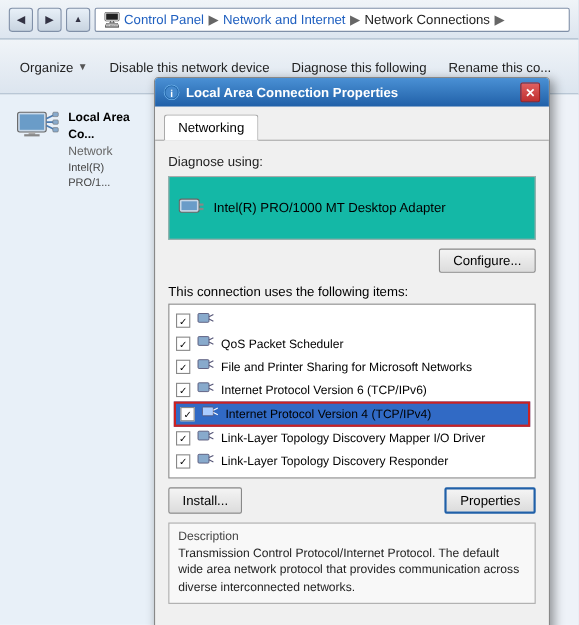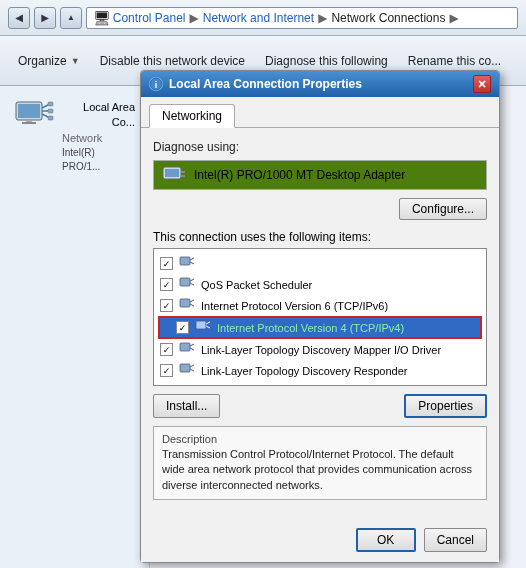--- a/index.html
+++ b/index.html
@@ -93,21 +93,21 @@
       padding: 6px;
       cursor: pointer;
     }
     .conn-icon {
       width: 40px;
       height: 32px;
       flex-shrink: 0;
     }
     .conn-icon svg { width: 40px; height: 32px; }
     .conn-info { font-size: 11px; line-height: 1.4; }
-    .conn-name { font-weight: normal; color: #000; text-align: right; }
+    .conn-name { font-weight: bold; color: #000; }
     .conn-type { color: #666; }
     .conn-adapter { color: #444; font-size: 10px; }
 
     
     .dialog-overlay {
       position: absolute;
       top: 70px;
       left: 140px;
       width: 360px;
       background: #f0f0f0;
@@ -173,23 +173,23 @@
     
     .dialog-content {
       padding: 12px;
     }
     .section-label {
       font-size: 12px;
       color: #222;
       margin-bottom: 6px;
     }
     .adapter-box {
-      background: #4d7c0f;
+      background: #14b8a6;
       border: 1px solid #aaa;
-      padding: 4px 8px;
+      padding: 18px 8px;
       display: flex;
       align-items: center;
       gap: 8px;
       margin-bottom: 8px;
     }
     .adapter-icon {
       width: 24px; height: 20px;
     }
     .adapter-name {
       font-size: 12px;
@@ -396,23 +396,32 @@
     </svg></div>
           <span class="item-text">QoS Packet Scheduler</span>
         </div>
         <div class="list-item">
           <div class="checkbox checked"></div>
           <div><svg width="16" height="14" viewBox="0 0 16 14">
       <rect x="1" y="2" width="10" height="8" rx="1" fill="#88aacc" stroke="#557" stroke-width="0.8"></rect>
       <line x1="11" y1="5" x2="15" y2="3" stroke="#557" stroke-width="1"></line>
       <line x1="11" y1="7" x2="15" y2="9" stroke="#557" stroke-width="1"></line>
     </svg></div>
+          <span class="item-text">File and Printer Sharing for Microsoft Networks</span>
+        </div>
+        <div class="list-item">
+          <div class="checkbox checked"></div>
+          <div><svg width="16" height="14" viewBox="0 0 16 14">
+      <rect x="1" y="2" width="10" height="8" rx="1" fill="#88aacc" stroke="#557" stroke-width="0.8"></rect>
+      <line x1="11" y1="5" x2="15" y2="3" stroke="#557" stroke-width="1"></line>
+      <line x1="11" y1="7" x2="15" y2="9" stroke="#557" stroke-width="1"></line>
+    </svg></div>
           <span class="item-text">Internet Protocol Version 6 (TCP/IPv6)</span>
         </div>
-        <div class="list-item selected" style="border: 2px solid rgb(204, 34, 34); background: rgb(49, 106, 197); color: #86efac; display: flex; align-items: center; gap: 6px; padding: 1px 16px;">
+        <div class="list-item selected" style="border: 2px solid rgb(204, 34, 34); background: rgb(49, 106, 197); color: #000000; display: flex; align-items: center; gap: 6px; padding: 1px 4px;">
           <div class="checkbox checked" style="background: white;"></div>
           <div><svg width="16" height="14" viewBox="0 0 16 14">
       <rect x="1" y="2" width="10" height="8" rx="1" fill="#aaccff" stroke="#557" stroke-width="0.8"></rect>
       <line x1="11" y1="5" x2="15" y2="3" stroke="#fff" stroke-width="1"></line>
       <line x1="11" y1="7" x2="15" y2="9" stroke="#fff" stroke-width="1"></line>
     </svg></div>
           <span class="item-text">Internet Protocol Version 4 (TCP/IPv4)</span>
         </div>
         <div class="list-item">
           <div class="checkbox checked"></div>

